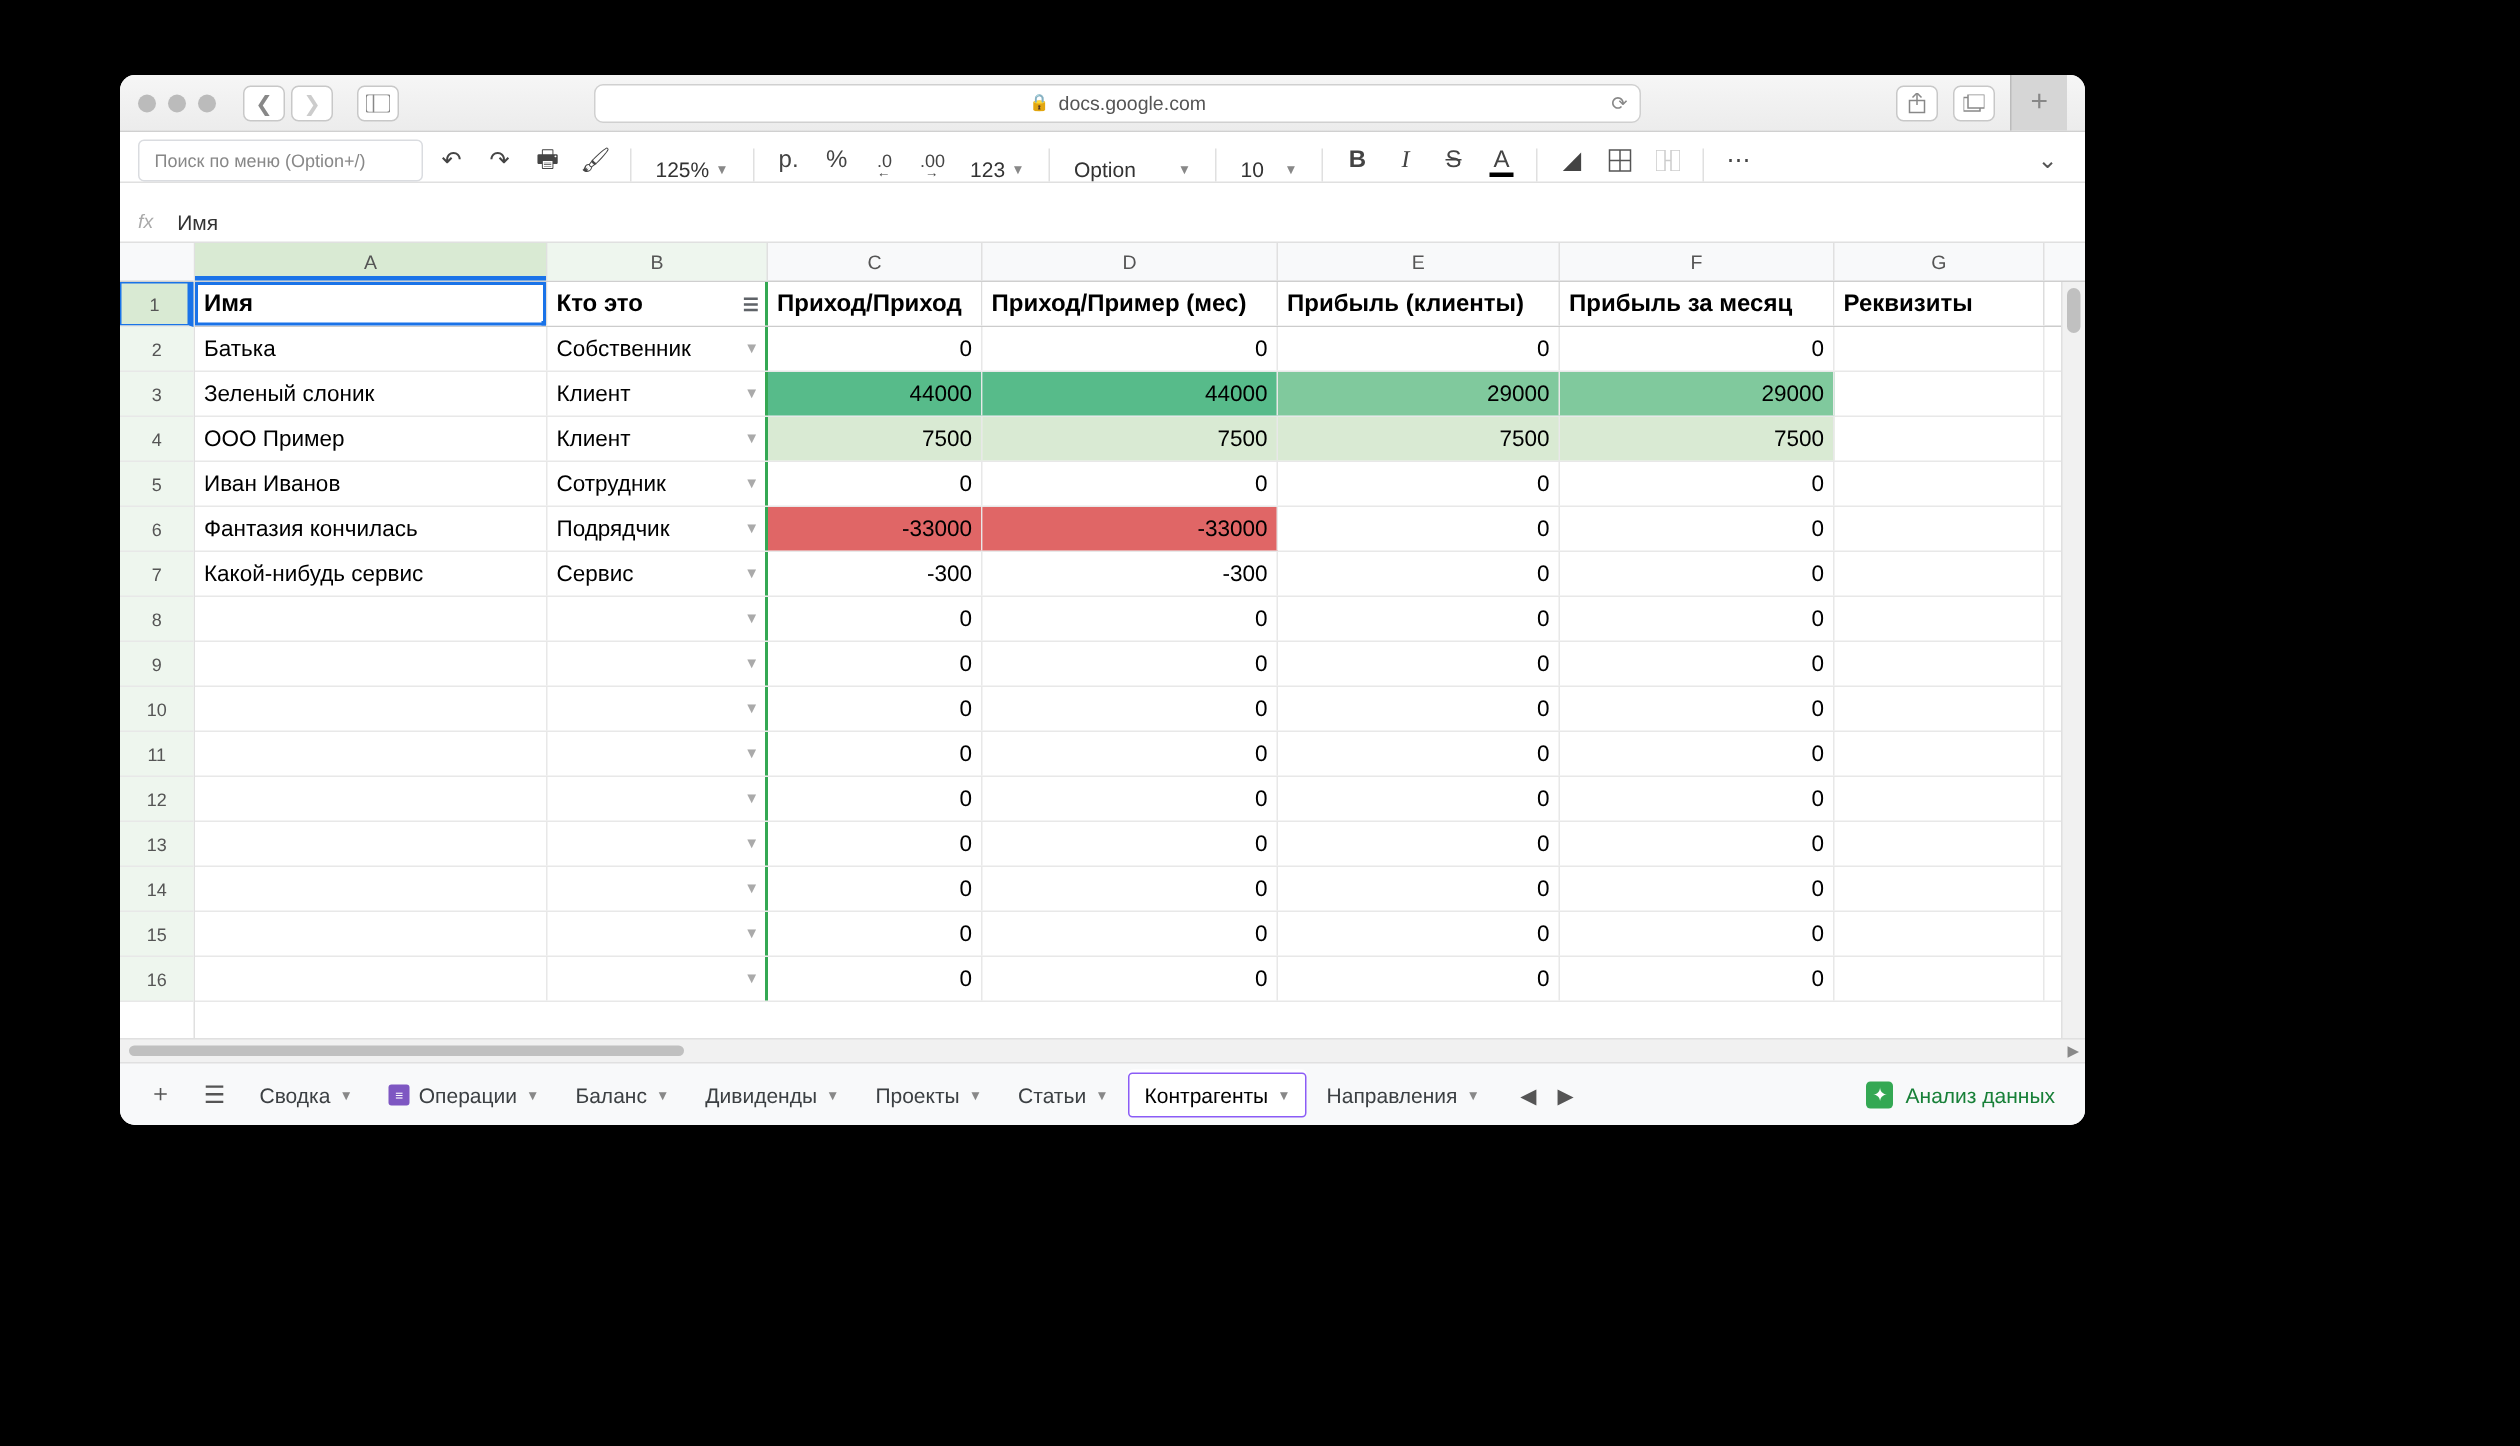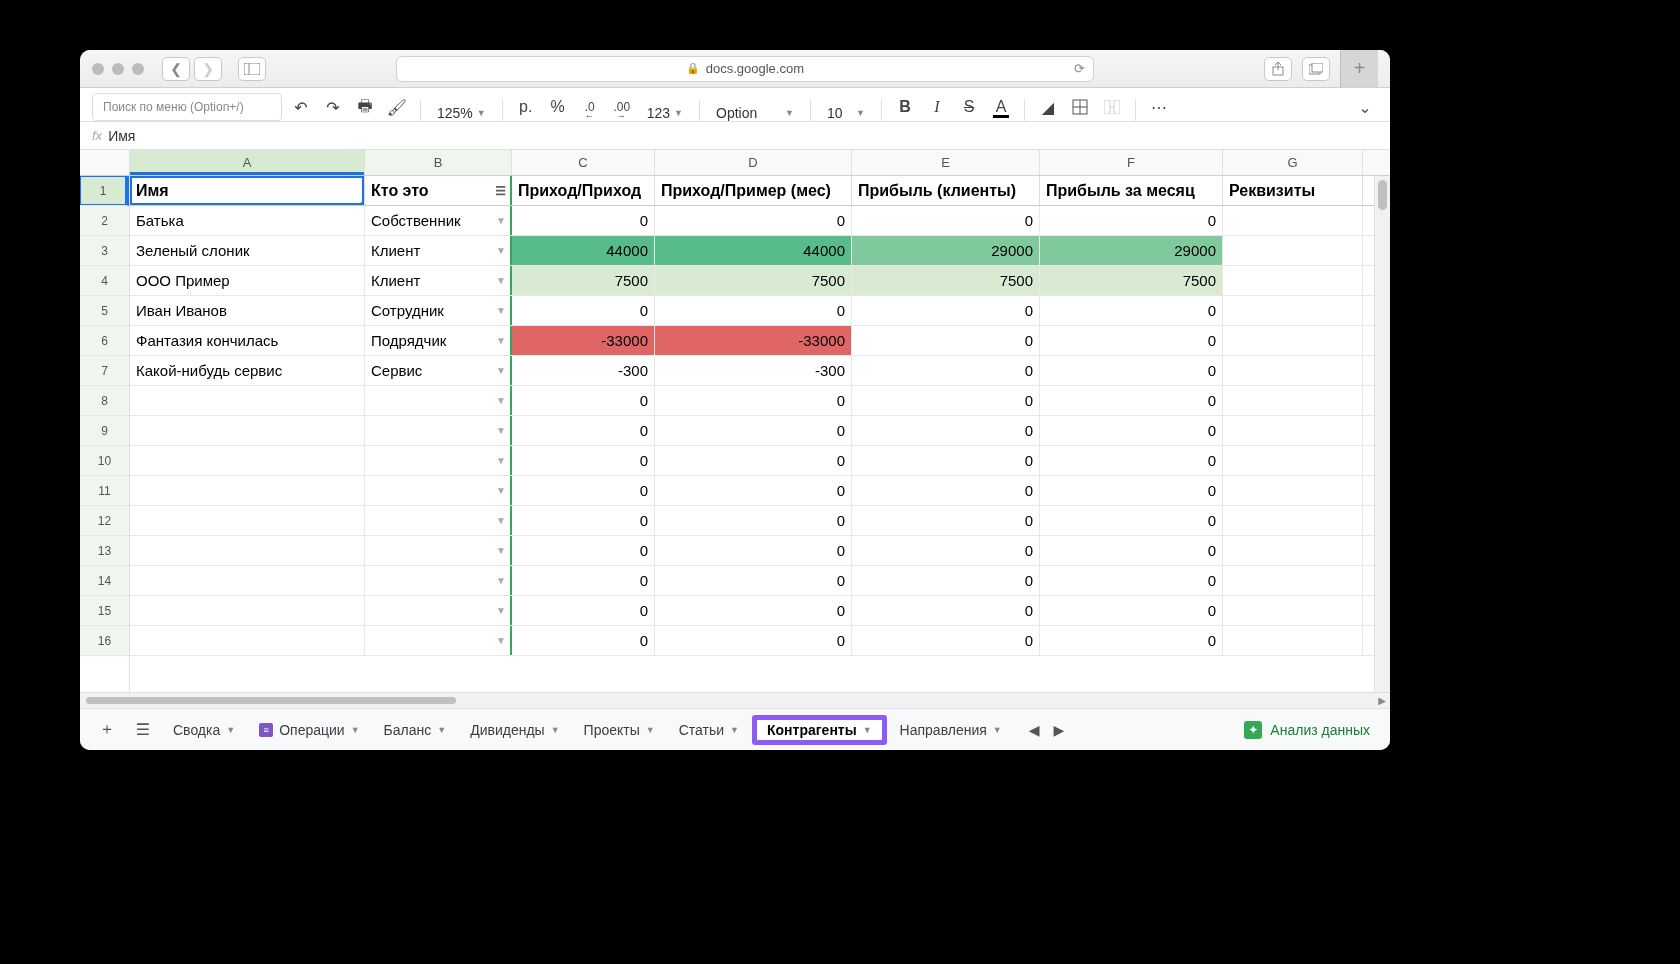--- a/index.html
+++ b/index.html
@@ -76,22 +76,22 @@
   .tb-dd .caret { font-size:9px; color:#888; }
   .font-color { position:relative; }
   .font-color::after {
     content:""; position:absolute; bottom:3px; left:5px; right:5px; height:3px; background:#000;
   }
   .chevron-down { margin-left:auto; color:#555; }
 
   
   .formula-bar {
     height:28px; border-bottom:1px solid #e0e0e0;
-    display:flex; align-items:center; padding:0 12px; gap:6px;
-    font-size:14px; color:#333;
+    display:flex; align-items:center; padding:0 12px; gap:16px;
+    font-size:14px; color:#333;margin-top:12px;
   }
   .fx-label { color:#aaa; font-style:italic; font-size:13px; }
 
   
   .grid-wrap { flex:1; display:flex; overflow:hidden; position:relative; }
   .rowhdrs { width:50px; background:#fff; border-right:1px solid #e0e0e0; }
   .corner { height:26px; border-bottom:1px solid #cfcfcf; background:#f8f9fa; }
   .rowhdr {
     height:30px; display:flex; align-items:center; justify-content:center;
     font-size:12px; color:#555; border-bottom:1px solid #e8e8e8; background:#fff;
@@ -139,21 +139,21 @@
   .sheet-bar {
     height:42px; border-top:1px solid #e0e0e0; background:#f8f9fa;
     display:flex; align-items:center; padding:0 10px; gap:2px;
   }
   .sheet-btn { width:34px; height:30px; display:flex; align-items:center; justify-content:center; color:#555; cursor:pointer;}
   .sheet-tab {
     height:30px; padding:0 10px; display:flex; align-items:center; gap:6px;
     font-size:14px; color:#3c4043; border-radius:3px; cursor:pointer;
     border:1px solid transparent;
   }
-  .sheet-tab.active { background:#fff; border:5px solid #8b5cf6; color:#000; font-weight:700; box-shadow:0 -2px 0 #fff;}
+  .sheet-tab.active { background:#fff; border:1px solid #8b5cf6; color:#000; font-weight:400; box-shadow:0 -2px 0 #fff;}
   .sheet-tab .caret { font-size:9px; color:#888; }
   .sheet-tab .badge { width:14px; height:14px; background:#7e57c2; border-radius:2px; display:flex;align-items:center;justify-content:center;font-size:9px;color:#fff;}
   .sheet-nav { display:flex; gap:14px; padding:0 14px; color:#555; font-size:14px;}
   .explore {
     margin-left:auto; display:flex; align-items:center; gap:8px;
     font-size:14px; color:#188038; padding:0 10px; font-weight:500;
   }
   .explore-ic { width:18px;height:18px;background:#34a853;border-radius:3px;display:flex;align-items:center;justify-content:center;color:#fff;font-size:12px;}
 
   

